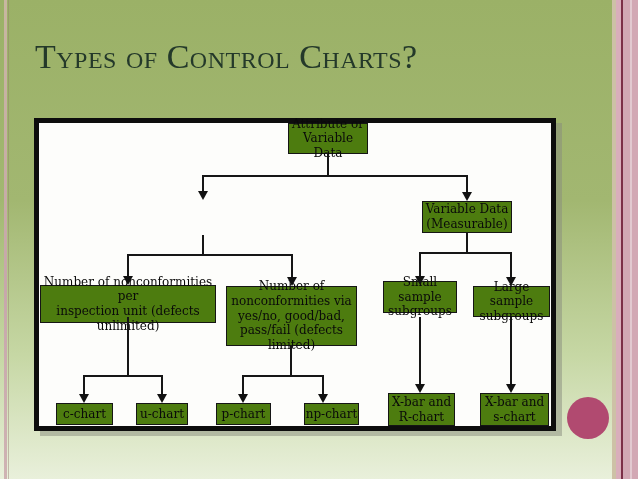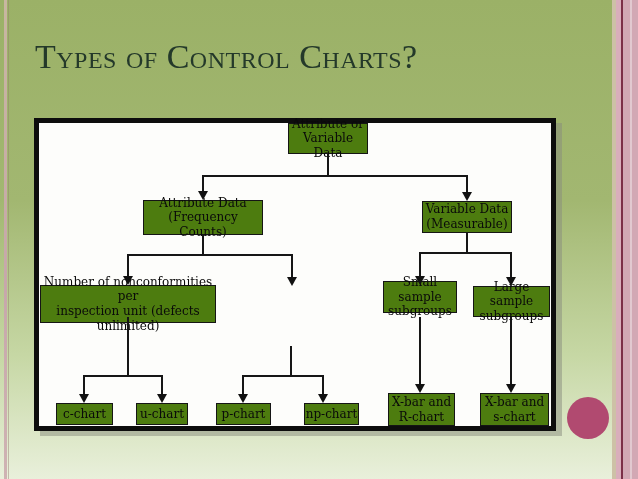--- a/index.html
+++ b/index.html
@@ -75,26 +75,28 @@
   </div>
   <div class="accent-circle"></div>
 
   <h1 class="title">Types of Control Charts?</h1>
 
   <div class="diagram">
     <div class="canvas">
 
       <div class="node" style="left:249px; top:0; width:80px; height:31px;">Attribute or
 Variable Data</div>
-      <div class="node" style="left:104px; top:77px; width:120px; height:35px;">Attribute Data
-(Frequency Counts)</div>
       <div class="node" style="left:383px; top:78px; width:90px; height:32px;">Variable Data
 (Measurable)</div>
       <div class="node" style="left:1px; top:162px; width:176px; height:38px;">Number of  nonconformities  per
 inspection unit  (defects unlimited)</div>
+      <div class="node" style="left:187px; top:163px; width:131px; height:60px;">Number of
+nonconformities via
+yes/no, good/bad,
+pass/fail (defects limited)</div>
       <div class="node" style="left:344px; top:158px; width:74px; height:32px;">Small sample
 subgroups</div>
       <div class="node" style="left:434px; top:163px; width:77px; height:31px;">Large sample
 subgroups</div>
       <div class="node" style="left:17px; top:280px; width:57px; height:22px;">c-chart</div>
       <div class="node" style="left:97px; top:280px; width:52px; height:22px;">u-chart</div>
       <div class="node" style="left:177px; top:280px; width:55px; height:22px;">p-chart</div>
       <div class="node" style="left:257px; top:280px; width:55px; height:22px;margin-left:8px;">np-chart</div>
       <div class="node" style="left:349px; top:270px; width:67px; height:33px;">X-bar and
 R-chart</div>

